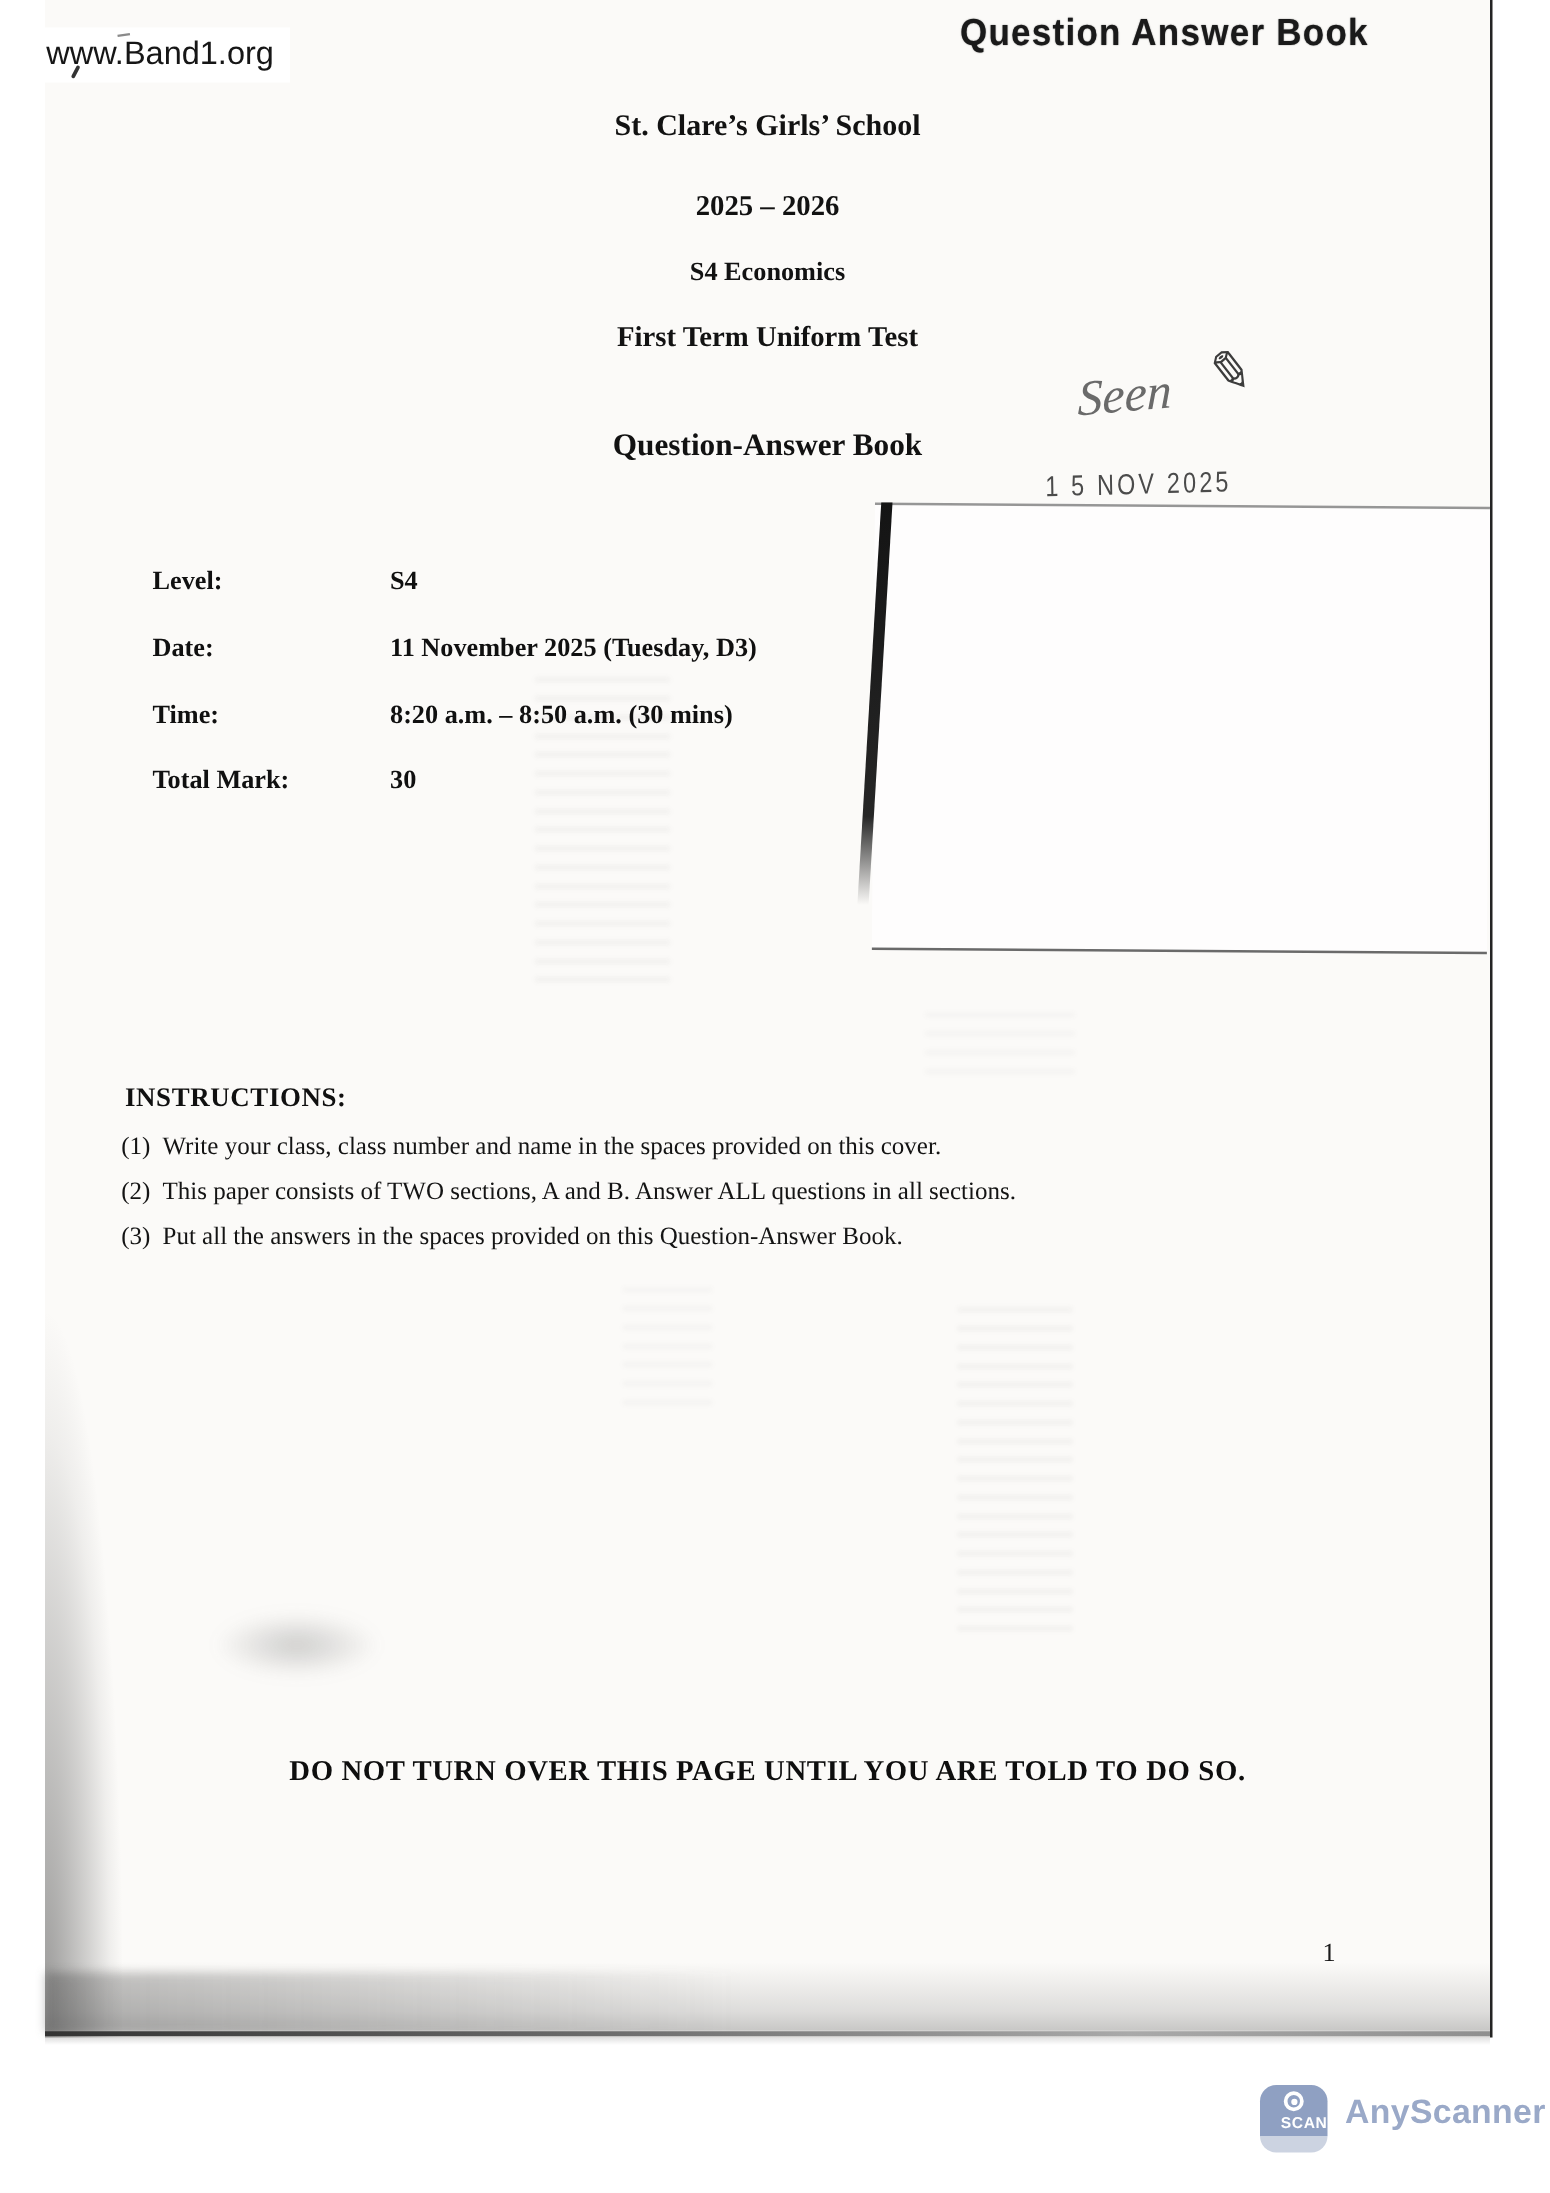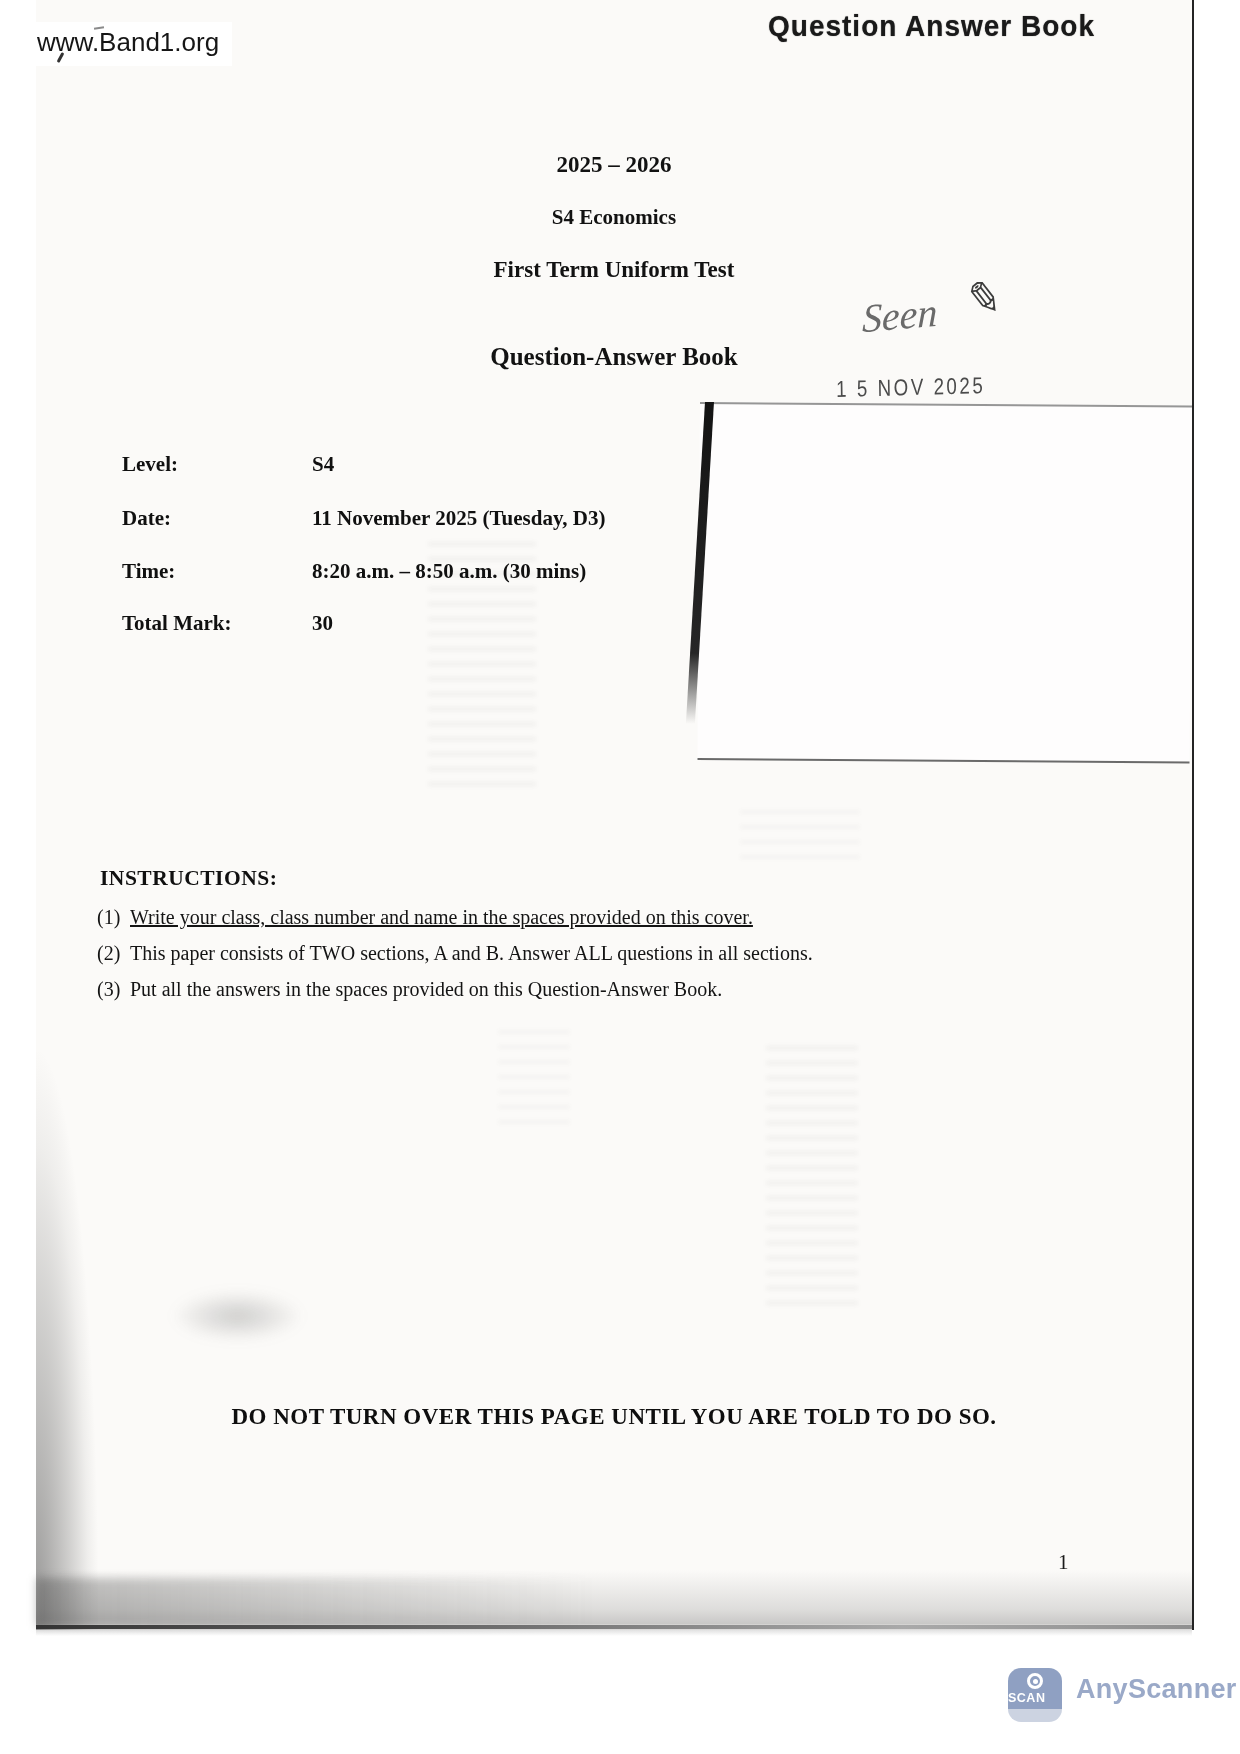--- a/index.html
+++ b/index.html
@@ -82,21 +82,21 @@
   .blob{left:150px;top:1282px;width:175px;height:68px;filter:blur(6px);
      background:radial-gradient(50% 50% at 50% 50%,rgba(90,90,90,.28),rgba(90,90,90,0) 75%);}
 
   
   .scan-icon{left:1008px;top:1668px;width:54px;height:54px;border-radius:13px;
      background:linear-gradient(to bottom,#8fa0c2 0%,#8fa0c2 76%,#ccd3e1 76%,#ccd3e1 100%);}
   .lens{position:absolute;left:50%;top:5px;margin-left:-8px;width:10px;height:10px;
      border:3px solid #fff;border-radius:50%;}
   .lens::after{content:"";position:absolute;left:2.5px;top:2.5px;width:5px;height:5px;
      background:#fff;border-radius:50%;}
-  .scan-word{position:absolute;left:0;top:23px;width:100%;text-align:left;
+  .scan-word{position:absolute;left:0;top:23px;width:100%;text-align:right;
      font-family:"Liberation Sans",sans-serif;font-weight:700;font-size:12.5px;
      letter-spacing:.5px;color:#ffffff;}
   .anyscanner{left:1076px;top:1674px;font-family:"Liberation Sans",sans-serif;font-weight:700;
      font-size:27px;letter-spacing:.3px;color:#9aa9c8;}
 </style>
 </head>
 <body>
 
 <div id="screen">
 
@@ -113,20 +113,21 @@
   <div class="abs edge-line"></div>
   <div class="abs edge-after"></div>
 
   <div class="abs band1-bg"></div>
   <div class="abs band1">www.Band1.org</div>
   <div class="abs speck"></div>
   <div class="abs tick"></div>
 
   <div class="abs qab-stamp">Question Answer Book</div>
 
+  <div class="abs cline school">St. Clare’s Girls’ School</div>
   <div class="abs cline year">2025 – 2026</div>
   <div class="abs cline subject">S4 Economics</div>
   <div class="abs cline exam">First Term Uniform Test</div>
   <div class="abs cline book">Question-Answer Book</div>
 
   <div class="abs seen">
     <span>Seen</span>
     <span class="pen">✎</span>
   </div>
   <div class="abs datestamp">1 5 NOV 2025</div>
@@ -146,21 +147,21 @@
   <div class="abs info-row" style="top:559px;">
     <span class="info-label">Time:</span>
     <span class="info-value">8:20 a.m. – 8:50 a.m. (30 mins)</span>
   </div>
   <div class="abs info-row" style="top:611px;">
     <span class="info-label">Total Mark:</span>
     <span class="info-value">30</span>
   </div>
 
   <div class="abs instr-head">INSTRUCTIONS:</div>
-  <div class="abs instr-item" style="top:906px;text-decoration:underline;">
+  <div class="abs instr-item" style="top:906px;">
     <span class="instr-num">(1)</span><span>Write your class, class number and name in the spaces provided on this cover.</span>
   </div>
   <div class="abs instr-item" style="top:942px;">
     <span class="instr-num">(2)</span><span>This paper consists of TWO sections, A and B. Answer ALL questions in all sections.</span>
   </div>
   <div class="abs instr-item" style="top:978px;">
     <span class="instr-num">(3)</span><span>Put all the answers in the spaces provided on this Question-Answer Book.</span>
   </div>
 
   <div class="abs warning">DO NOT TURN OVER THIS PAGE UNTIL YOU ARE TOLD TO DO SO.</div>

